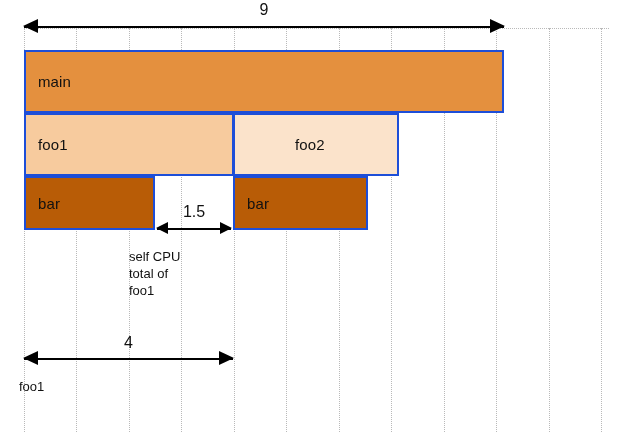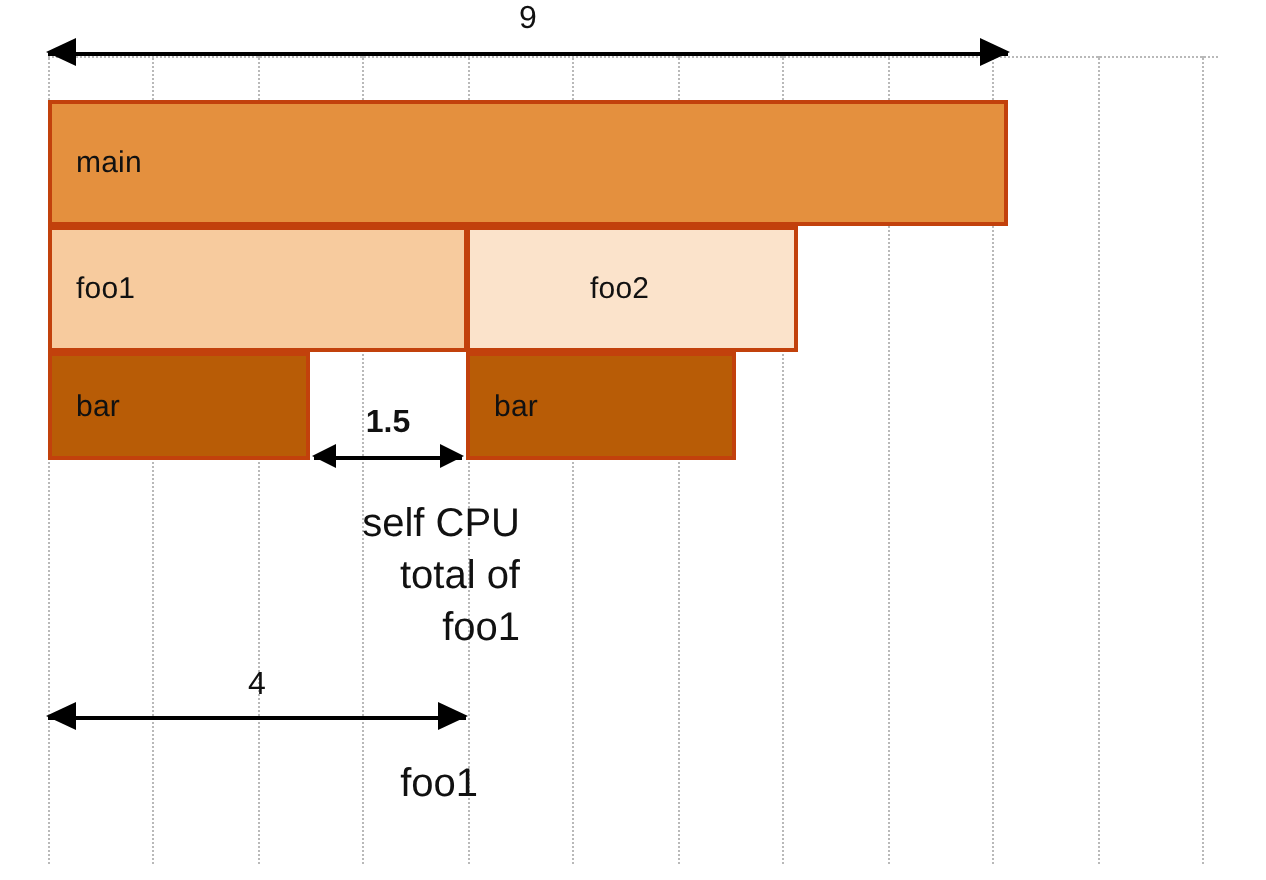--- a/index.html
+++ b/index.html
@@ -32,21 +32,21 @@
     left: 24px;
     height: 0;
     width: 585px;
     border-top: 1px dotted #b9b9b9;
   }
 
   
   .block {
     position: absolute;
     box-sizing: border-box;
-    border: 2px solid #c2410c;
+    border: 2px solid #1d4ed8;
     display: flex;
     align-items: center;
   }
   .block-label {
     font-size: 15px;
     color: #111111;
     padding-left: 12px;
     line-height: 1;
     white-space: nowrap;
     letter-spacing: 0.1px;
@@ -98,23 +98,23 @@
   .measure-value {
     position: absolute;
     font-size: 16px;
     color: #111111;
     text-align: center;
     line-height: 1.1;
     white-space: nowrap;
   }
   .caption {
     position: absolute;
-    font-size: 20px;
+    font-size: 13px;
     color: #111111;
-    text-align: right;
+    text-align: left;
     line-height: 1.3;
   }
 </style>
 </head>
 <body>
 
 <div id="stage">
 
   <div class="gridline-v" style="left:24px;"></div>
   <div class="gridline-v" style="left:76px;"></div>
@@ -149,21 +149,21 @@
     <span class="block-label">foo2</span>
   </div>
 
   <div class="block" style="left:24px; top:176px; width:131px; height:54px; background:#B85C06;">
     <span class="block-label">bar</span>
   </div>
   <div class="block" style="left:233px; top:176px; width:135px; height:54px; background:#B85C06;">
     <span class="block-label">bar</span>
   </div>
 
-  <div class="measure-value" style="left:155px; width:78px; top:203px;font-weight:bold;">1.5</div>
+  <div class="measure-value" style="left:155px; width:78px; top:203px;">1.5</div>
   <div class="arrow-row" style="left:157px; width:74px; top:228px;">
     <div class="arrow-line"></div>
     <div class="arrow-head small left"></div>
     <div class="arrow-head small right"></div>
   </div>
 
   <div class="caption" style="left:129px; width:131px; top:249px;">
     <div>self CPU</div>
     <div>total of</div>
     <div>foo1</div>

